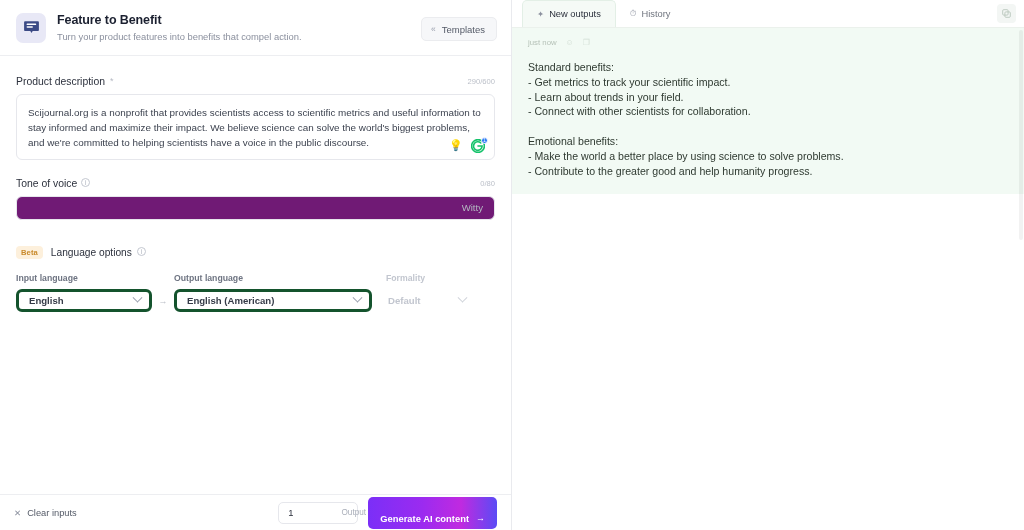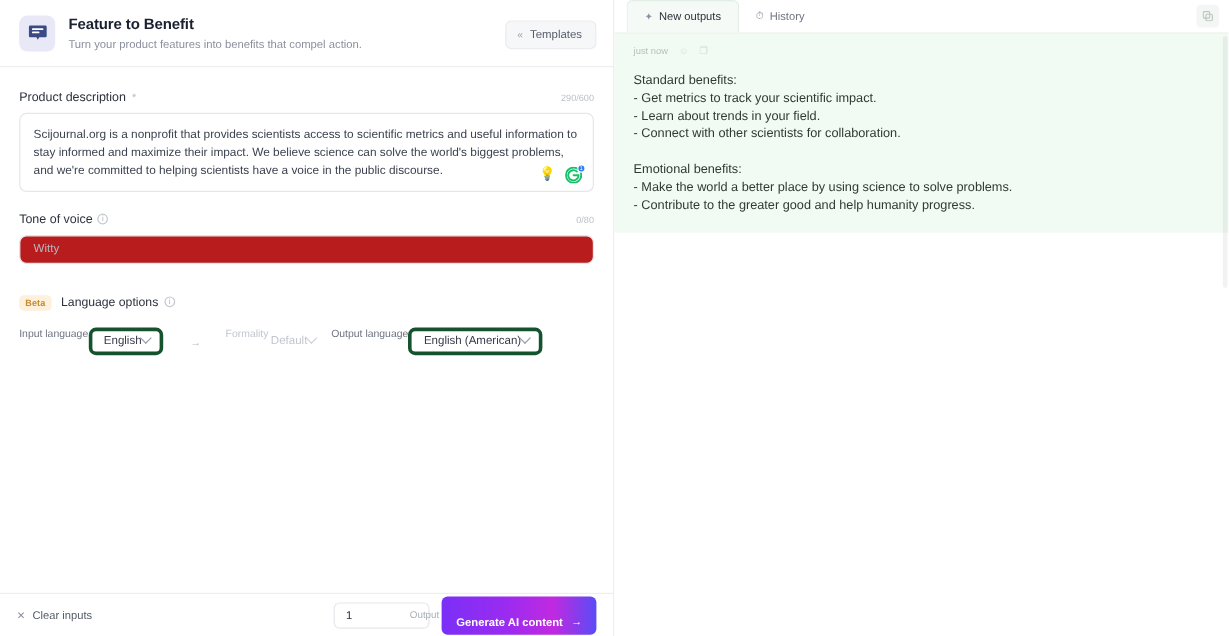--- a/index.html
+++ b/index.html
@@ -92,41 +92,41 @@
   .gram-badge {
     position: absolute; top: -2px; right: -3px;
     width: 7px; height: 7px; border-radius: 50%;
     background: #2e7cf6; border: 1px solid #fff;
     color:#fff; font-size:4.6px; line-height:5px; text-align:center;
   }
 
   .input-box {
     border: 1px solid #e6e7ec; border-radius: 6px;
     height: 24px; display: flex; align-items: center;
-    padding: 0 11px; background: #b91c1c;
-    font-size: 9.6px; color: #b4b8c2;
+    padding: 0 11px; background: #701a75;
+    font-size: 9.6px; color: #b4b8c2; justify-content: flex-end;
   }
 
   .lang-head {
     display: flex; align-items: center; gap: 8px;
     margin-top: 26px; margin-bottom: 14px;
   }
   .beta-badge {
     background: #fdf0dc; color: #c98a2c;
     font-size: 7.6px; font-weight: bold;
     border-radius: 4px; padding: 2px 5px 2.5px 5px;
     letter-spacing: 0.1px;
   }
   .lang-head-lbl {
     font-size: 10.2px; color: #2c313d;
     display: flex; align-items: flex-start; gap: 5px;
   }
 
   .lang-row { display: flex; align-items: flex-end; }
-  .lang-col { display: flex; flex-direction: row; }
+  .lang-col { display: flex; flex-direction: column; font-weight: bold; }
   .col-in { width: 136px; }
   .col-out { width: 198px; }
   .col-form { width: 88px; }
   .sub-label { font-size: 8.7px; color: #6e7482; margin-bottom: 6px; }
   .sub-label.dim { color: #c2c6cf; }
 
   .select {
     height: 23px; border: 3px solid #14532d; border-radius: 6px;
     display: flex; align-items: center; justify-content: space-between;
     padding: 0 8px 0 10px; background: #fff;
@@ -307,35 +307,35 @@
         <div class="lang-col col-in">
           <div class="sub-label">Input language</div>
           <div class="select">
             <span>English</span>
             <span class="caret"></span>
           </div>
         </div>
 
         <div class="arrow-mid">→</div>
 
+        <div class="lang-col col-out">
+          <div class="sub-label">Output language</div>
+          <div class="select">
+            <span>English (American)</span>
+            <span class="caret"></span>
+          </div>
+        </div>
+
         <div class="lang-col col-form" style="margin-left:14px;">
           <div class="sub-label dim">Formality</div>
           <div class="select plain dim">
             <span>Default</span>
             <span class="caret dim"></span>
           </div>
         </div>
-
-        <div class="lang-col col-out">
-          <div class="sub-label">Output language</div>
-          <div class="select">
-            <span>English (American)</span>
-            <span class="caret"></span>
-          </div>
-        </div>
       </div>
 
     </div>
 
     <div class="l-footer">
       <div class="clear-btn">
         <span class="clear-x">✕</span>
         <span>Clear inputs</span>
       </div>
       <div class="footer-right">

